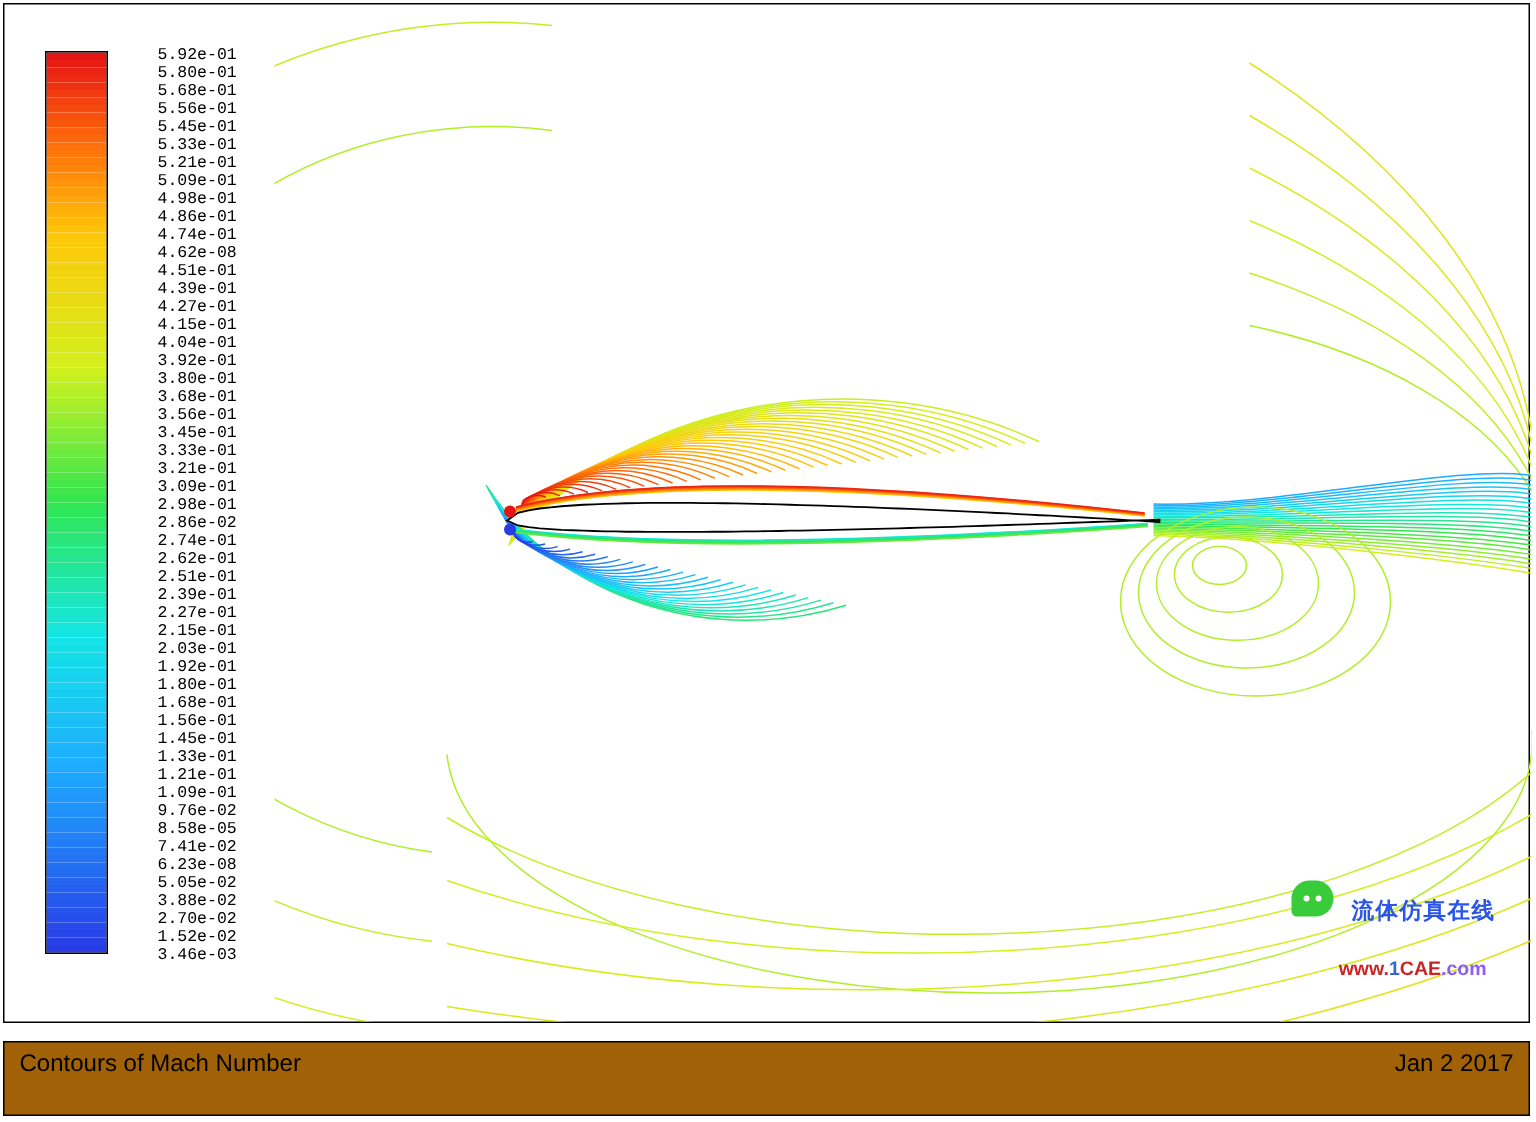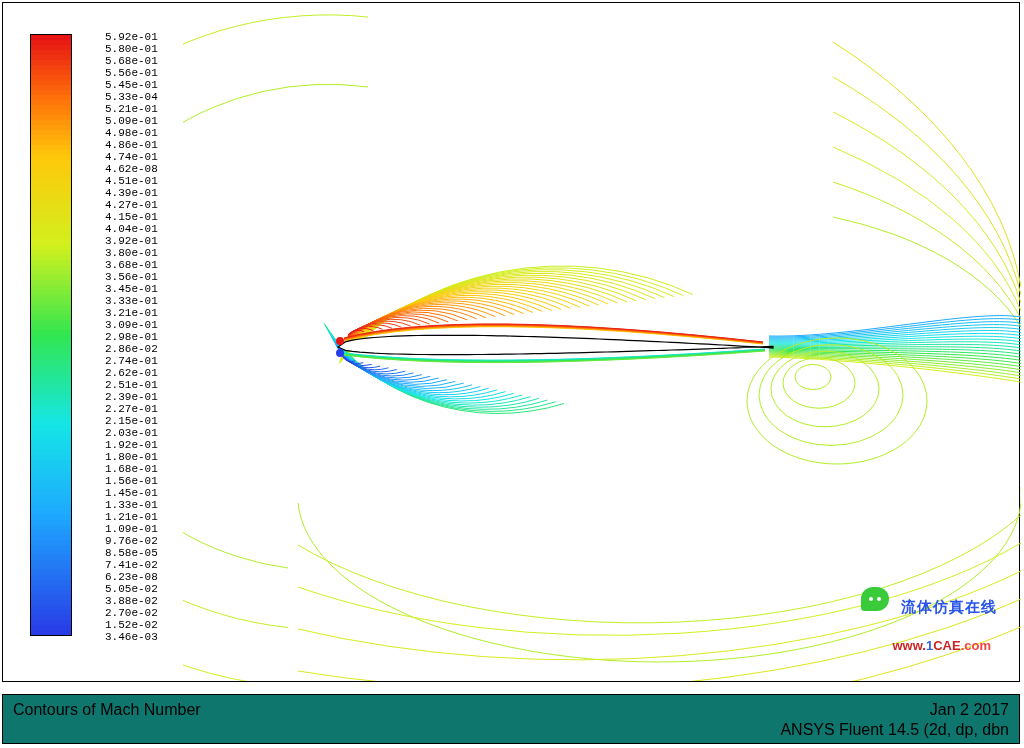--- a/index.html
+++ b/index.html
@@ -15,21 +15,21 @@
     position: absolute;
     left: 2px; top: 2px; width: 1018px; height: 680px;
     border: 1px solid #000;
     background: #fff;
     box-sizing: border-box;
   }
   .footer-frame {
     position: absolute;
     left: 2px; top: 694px; width: 1018px; height: 50px;
     border: 1px solid #000;
-    background: #0f766e;
+    background: #a16207;
     box-sizing: border-box;
     font-size: 16px;
   }
   .footer-title {
     position: absolute;
     left: 10px; top: 6px;
   }
   .footer-date {
     position: absolute;
     right: 10px; top: 6px;
@@ -235,21 +235,21 @@
       <div style="height: 5px; background: rgb(39, 69, 232);"></div>
       <div style="height: 5px; background: rgb(40, 65, 231);"></div>
       <div style="height: 5px; background: rgb(40, 60, 230);"></div>
     </div>
   <div class="legend-values" id="legend-values">
       <div>5.92e-01</div>
       <div>5.80e-01</div>
       <div>5.68e-01</div>
       <div>5.56e-01</div>
       <div>5.45e-01</div>
-      <div>5.33e-04</div>
+      <div>5.33e-01</div>
       <div>5.21e-01</div>
       <div>5.09e-01</div>
       <div>4.98e-01</div>
       <div>4.86e-01</div>
       <div>4.74e-01</div>
       <div>4.62e-08</div>
       <div>4.51e-01</div>
       <div>4.39e-01</div>
       <div>4.27e-01</div>
       <div>4.15e-01</div>
@@ -420,21 +420,20 @@
         <path d="M155.0,340.0 L162.3,334.9 L169.5,333.2 L176.8,332.0 L184.0,331.2 L191.3,330.5 L198.5,330.0 L205.8,329.5 L213.0,329.2 L220.3,328.9 L227.5,328.7 L234.8,328.5 L242.0,328.4 L249.3,328.3 L256.5,328.3 L263.8,328.3 L271.0,328.3 L278.3,328.3 L285.5,328.4 L292.8,328.4 L300.0,328.5 L307.3,328.6 L314.5,328.8 L321.8,328.9 L329.0,329.1 L336.3,329.3 L343.5,329.5 L350.8,329.7 L358.0,329.9 L365.3,330.1 L372.5,330.4 L379.8,330.6 L387.0,330.9 L394.3,331.1 L401.5,331.4 L408.8,331.7 L416.0,332.0 L423.3,332.3 L430.5,332.6 L437.8,332.9 L445.0,333.3 L452.3,333.6 L459.5,333.9 L466.8,334.3 L474.0,334.6 L481.3,335.0 L488.5,335.3 L495.8,335.7 L503.0,336.1 L510.3,336.5 L517.5,336.8 L524.8,337.2 L532.0,337.6 L539.3,338.0 L546.5,338.4 L553.8,338.8 L561.0,339.3 L568.3,339.7 L575.5,340.1 L582.8,340.5 L590.0,341.0 L590.0,339.4 L582.8,339.7 L575.5,339.9 L568.3,340.2 L561.0,340.5 L553.8,340.8 L546.5,341.0 L539.3,341.3 L532.0,341.5 L524.8,341.8 L517.5,342.1 L510.3,342.3 L503.0,342.6 L495.8,342.8 L488.5,343.0 L481.3,343.3 L474.0,343.5 L466.8,343.7 L459.5,343.9 L452.3,344.2 L445.0,344.4 L437.8,344.6 L430.5,344.8 L423.3,345.0 L416.0,345.2 L408.8,345.4 L401.5,345.6 L394.3,345.8 L387.0,345.9 L379.8,346.1 L372.5,346.3 L365.3,346.4 L358.0,346.6 L350.8,346.7 L343.5,346.8 L336.3,347.0 L329.0,347.1 L321.8,347.2 L314.5,347.3 L307.3,347.4 L300.0,347.5 L292.8,347.5 L285.5,347.6 L278.3,347.6 L271.0,347.6 L263.8,347.6 L256.5,347.6 L249.3,347.6 L242.0,347.5 L234.8,347.5 L227.5,347.3 L220.3,347.2 L213.0,347.0 L205.8,346.8 L198.5,346.5 L191.3,346.2 L184.0,345.7 L176.8,345.2 L169.5,344.4 L162.3,343.3 L155.0,340.0 Z" fill="#fff" stroke="#000" stroke-width="1.2"></path>
         <circle cx="157" cy="334" r="4" fill="rgb(230,20,20)"></circle>
         <circle cx="157" cy="346" r="4" fill="rgb(40,60,230)"></circle>
       </svg>
   </div>
 
 
   <div class="watermark-chat"></div>
   <div class="watermark-cn">流体仿真在线</div>
   <div class="watermark-url">
-     <span class="w">w</span><span class="w">w</span><span class="w">w</span><span style="color:#cc2424">.</span><span class="one">1</span><span class="c">C</span><span class="a">A</span><span class="e">E</span><span style="color:#ef4444">.com</span>
+     <span class="w">w</span><span class="w">w</span><span class="w">w</span><span style="color:#cc2424">.</span><span class="one">1</span><span class="c">C</span><span class="a">A</span><span class="e">E</span><span style="color:#8b5cf6">.com</span>
   </div>
 </div>
 
 <div class="footer-frame">
   <div class="footer-title">Contours of Mach Number</div>
   <div class="footer-date">Jan 2  2017</div>
-  <div class="footer-sw">ANSYS Fluent 14.5 (2d, dp, dbn</div>
 </div>
 
 </body></html>

